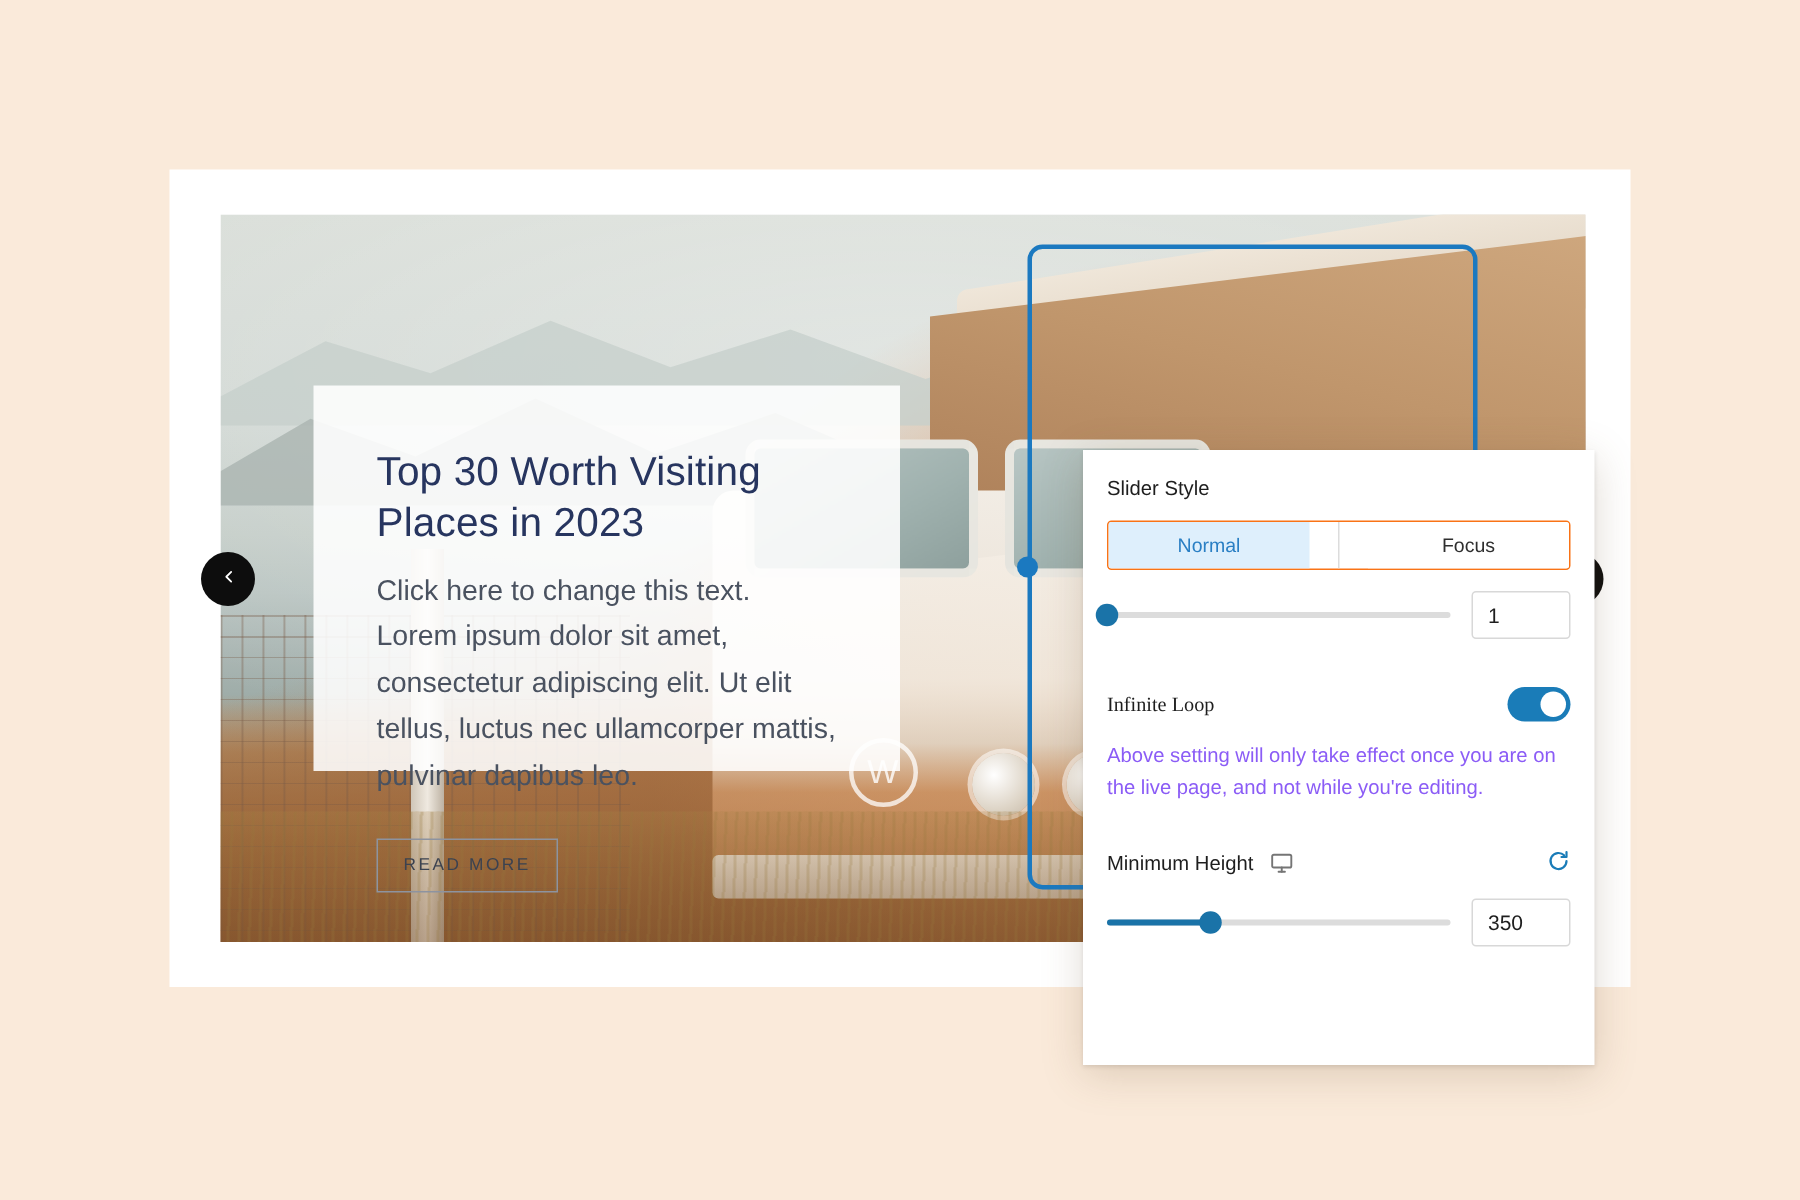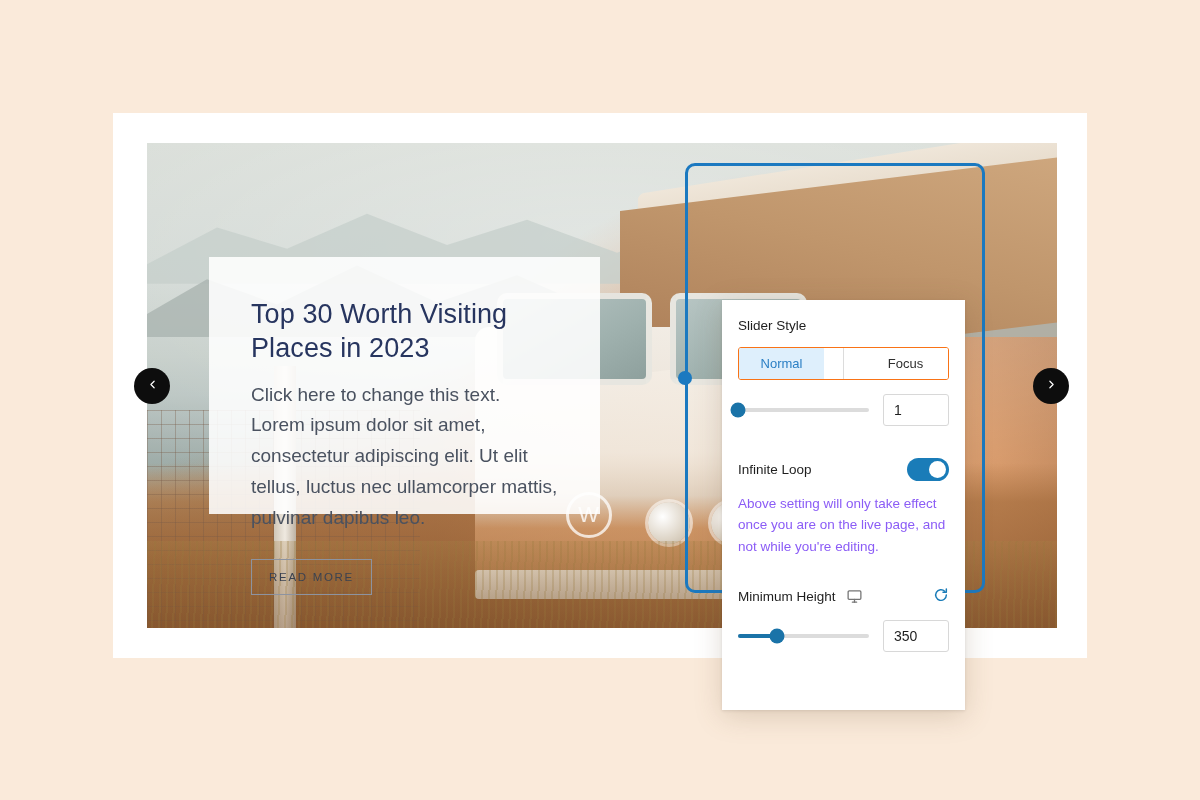--- a/index.html
+++ b/index.html
@@ -206,21 +206,21 @@
     z-index: 6;
   }
   #nav-prev { left: 134px; top: 368px; }
   #nav-next { left: 1033px; top: 368px; }
   .nav-arrow svg { width: 13px; height: 13px; }
 
   
   #settings-panel {
     position: absolute;
     left: 722px; top: 300px;
-    width: 243px; height: 410px;
+    width: 341px; height: 410px;
     background: #ffffff;
     box-shadow: 0 6px 26px rgba(120,90,60,0.22), 0 1px 3px rgba(0,0,0,0.10);
     z-index: 10;
     overflow: hidden;
   }
   .panel-inner { padding: 18px 16px 0 16px; }
 
   .panel-label {
     color: #1e1e1e;
     font-size: 13.5px;
@@ -302,20 +302,21 @@
     color: #1e1e1e;
     font-size: 14px;
     padding: 0 10px;
     font-family: "Liberation Sans", sans-serif;
   }
 
   
   .toggle-row {
     display: flex; align-items: center;
     margin-top: 32px;
+    font-family: Liberation Serif, serif;
   }
   .toggle {
     margin-left: auto;
     width: 42px; height: 23px;
     border-radius: 12px;
     background: #1a7cb8;
     position: relative;
     cursor: pointer;
     border: none;
   }

